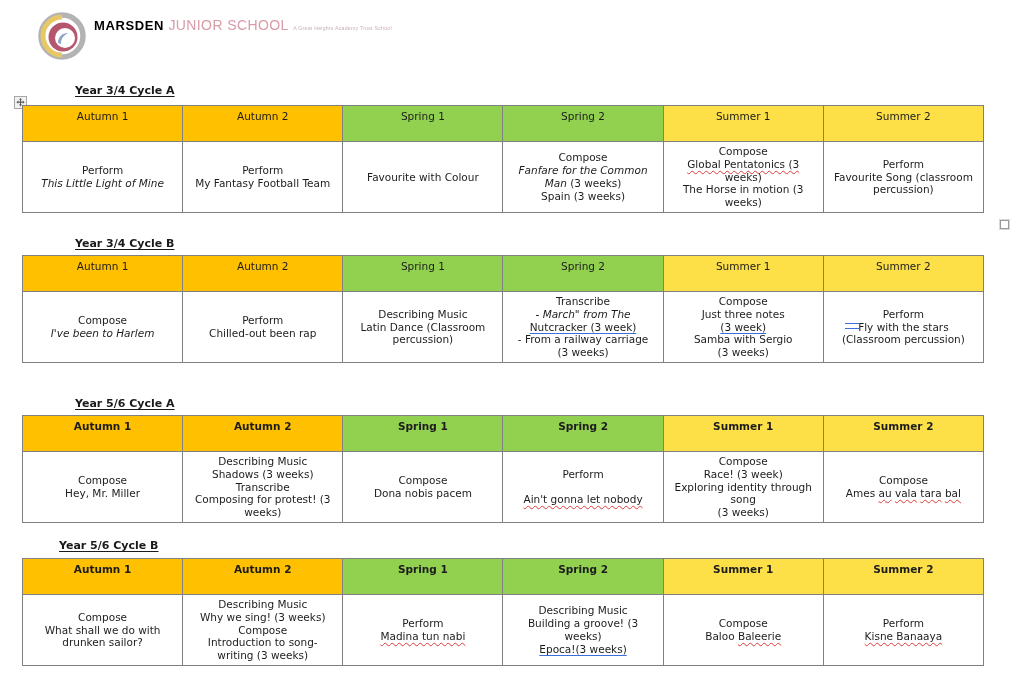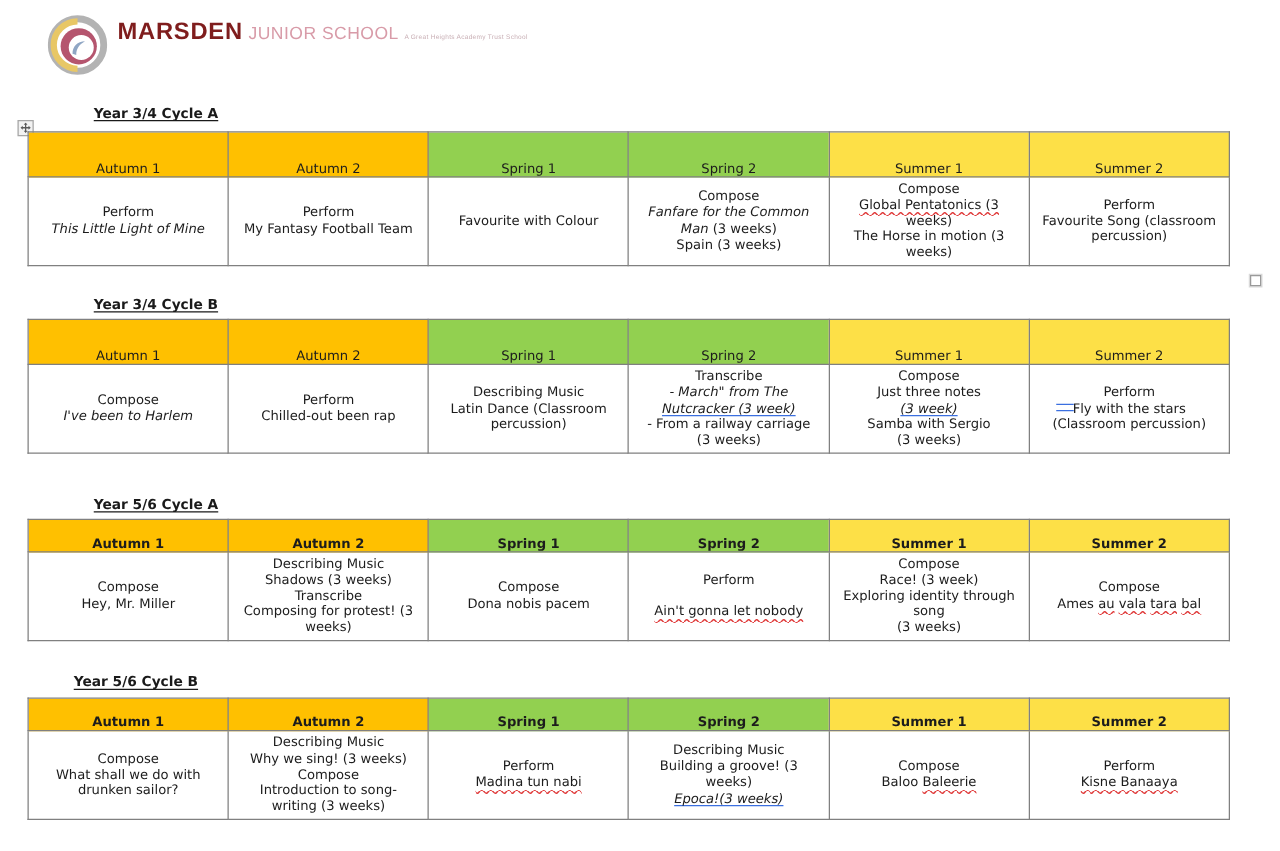--- a/index.html
+++ b/index.html
@@ -32,23 +32,23 @@
     height: 48px;
     flex: 0 0 48px;
   }
   .logo-text {
     margin-left: 8px;
     padding-top: 4px;
   }
   .logo-line1 {
     font-family: "Liberation Sans", sans-serif;
     font-weight: bold;
-    font-size: 19px;
+    font-size: 13px;
     letter-spacing: 0.6px;
-    color: #7f1d1d;
+    color: #000000;
     line-height: 1.0;
   }
   .logo-line2 {
     font-family: "Liberation Sans", sans-serif;
     font-weight: normal;
     font-size: 14px;
     letter-spacing: 0.4px;
     color: #d89ba8;
     line-height: 1.05;
     margin-top: 1px;
@@ -134,38 +134,38 @@
     padding: 3px 4px;
   }
   .curric-table th {
     border: 1px solid #808080;
     font-family: "DejaVu Sans", sans-serif;
     font-size: 10.5px;
     font-weight: normal;
     color: #1c1c1c;
     text-align: center;
     vertical-align: bottom;
-    padding: 4px 3px 0 3px;
+    padding: 4px 3px 19px 3px;
     margin-top: 24px;
   }
   .curric-table.bold-head th { font-weight: bold; }
 
   .hdr-autumn { background: #FFC000; }
   .hdr-spring { background: #92D050; }
   .hdr-summer { background: #fde047; }
 
   .hdr-row { height: 36px; }
   .body-row td { height: 68px; }
 
   .cell-line { display: block; }
   .cell-line.ital { font-style: italic; }
   .cell-line.spell { text-decoration: underline; text-decoration-color: #e03b3b;
     text-decoration-style: wavy; text-decoration-thickness: 1px; text-underline-offset: 2px; }
   .cell-line.grammar { text-decoration: underline; text-decoration-color: #3b6fe0;
-    text-decoration-style: solid; text-underline-offset: 2px; font-style: italic; }
+    text-decoration-style: solid; text-underline-offset: 2px; }
 
   .spell-inline {
     text-decoration: underline; text-decoration-color: #e03b3b;
     text-decoration-style: wavy; text-decoration-thickness: 1px; text-underline-offset: 2px;
   }
 
   .eq-marker {
     position: absolute;
     left: 845px;
     top: 323px;

